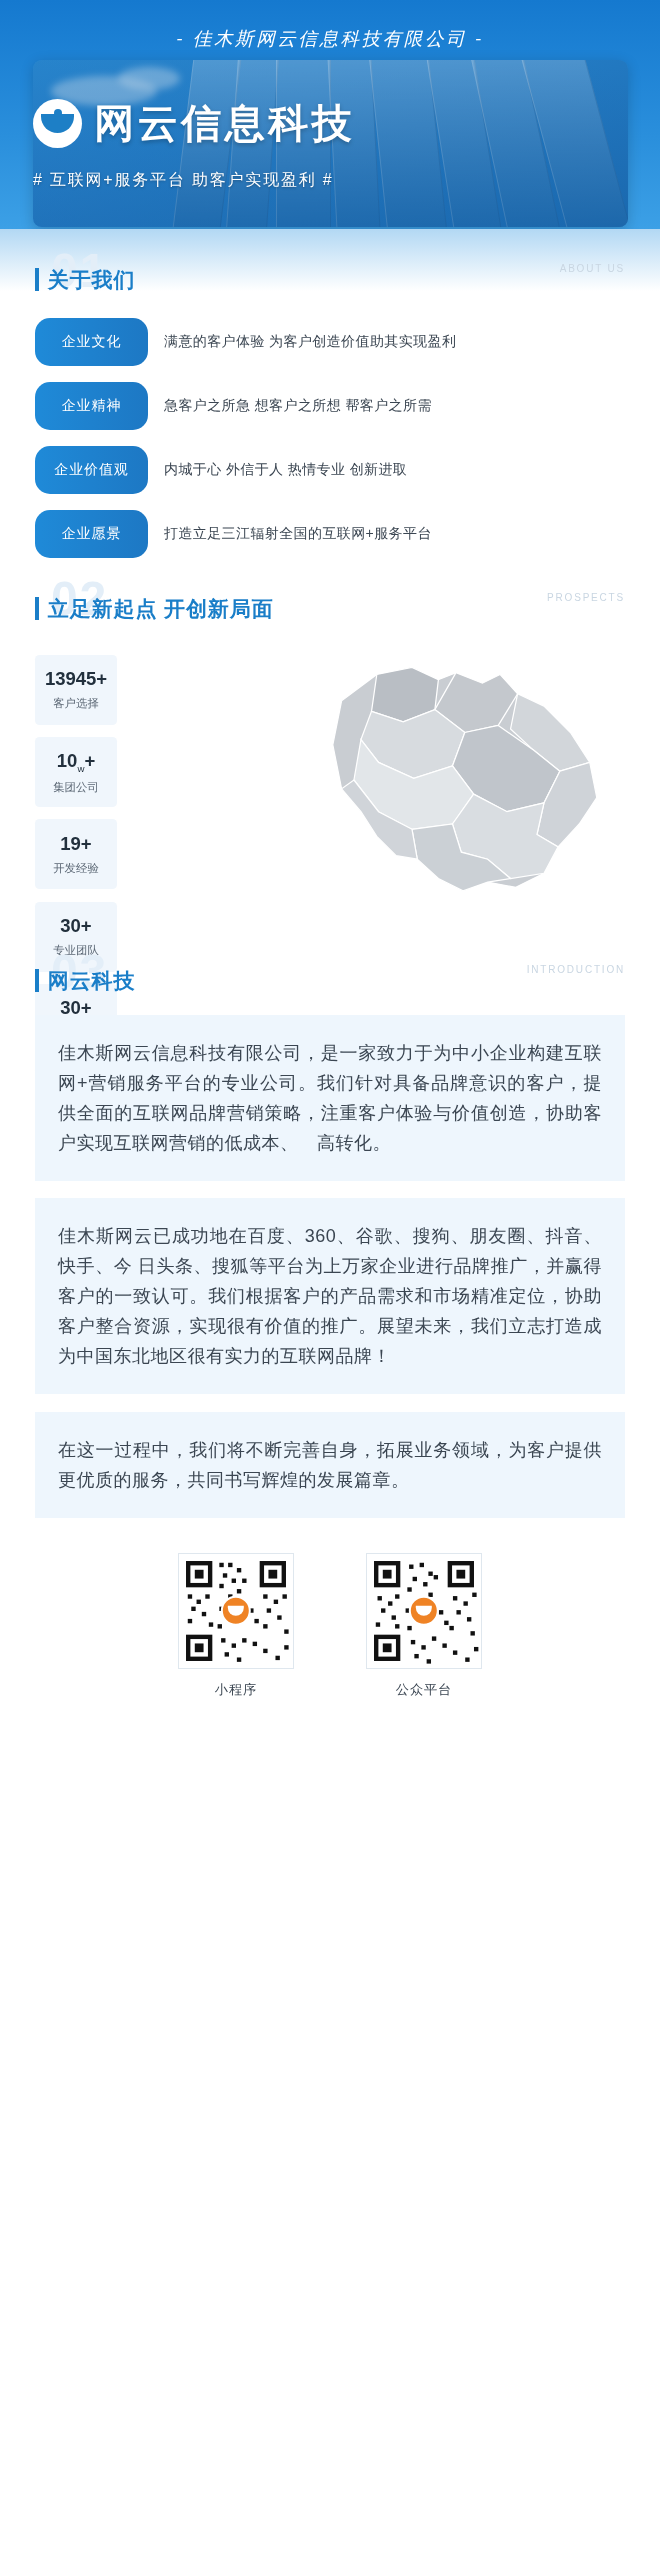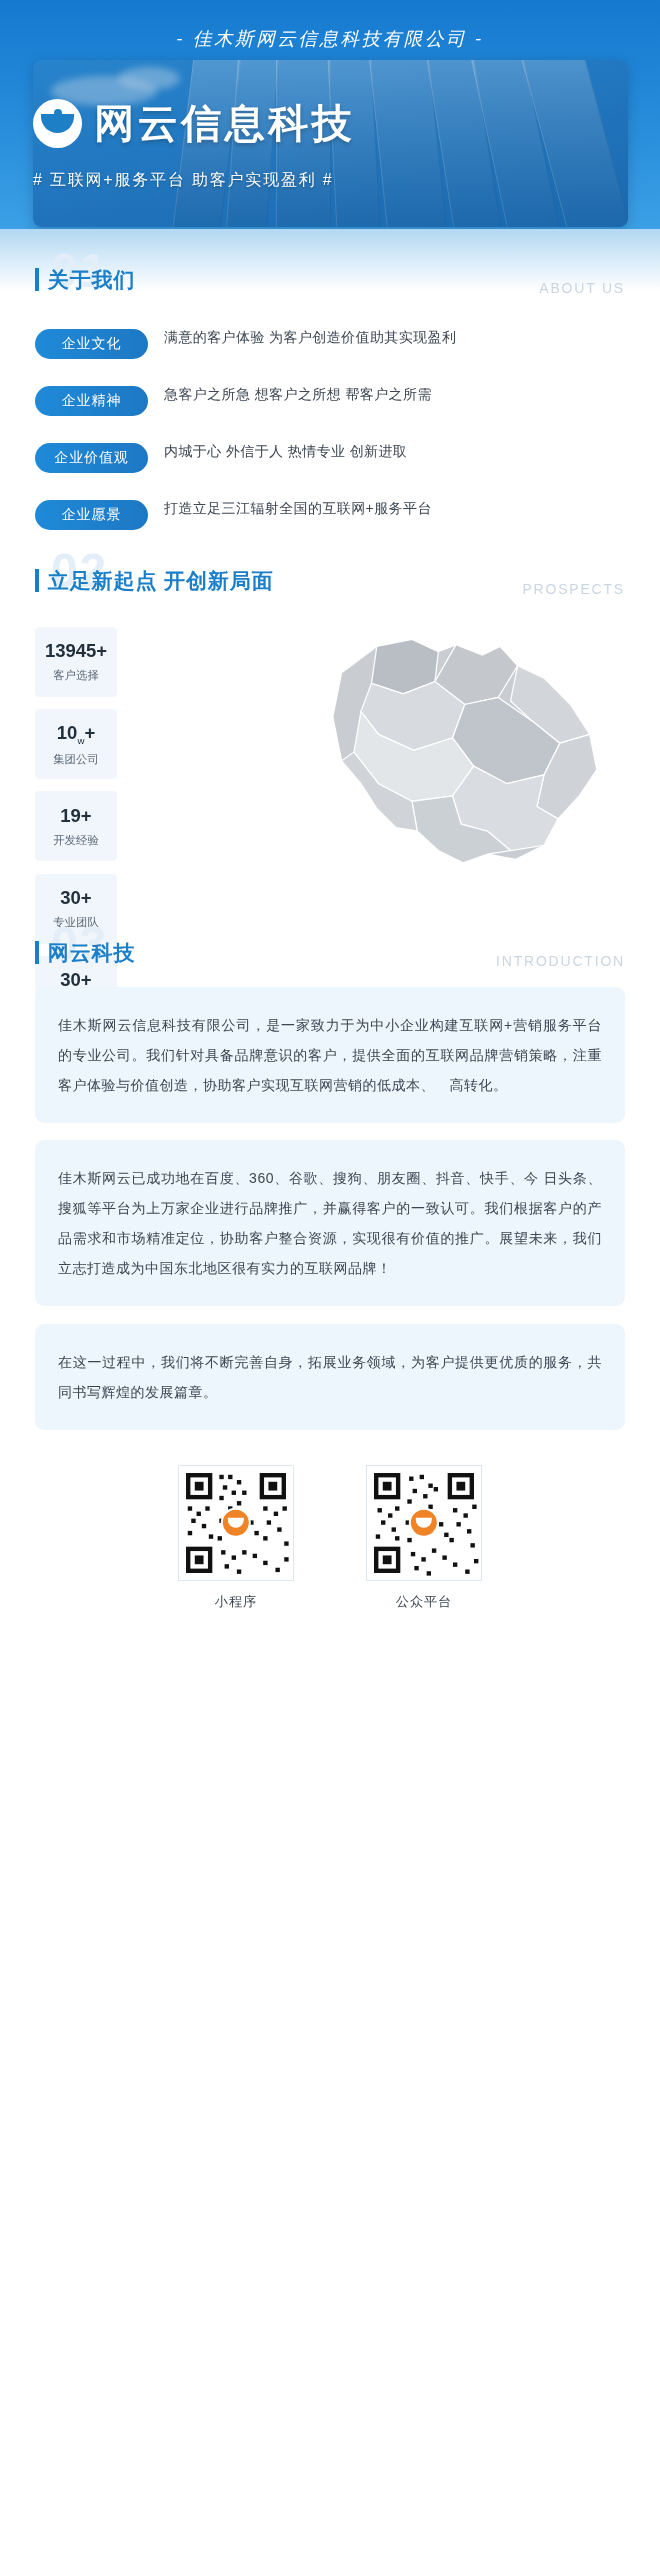--- a/index.html
+++ b/index.html
@@ -153,48 +153,47 @@
     color: #1a7ec8;
     font-weight: bold;
     letter-spacing: 0.9px;
     padding-left: 8.8px;
     border-left: 4.4px solid #1a7ec8;
     line-height: 23px;
   }
   .sec-en {
     position: absolute;
     right: 0;
-    top: 28px;
-    font-size: 14px;
+    top: 11px;
+    font-size: 10px;
     color: #c9d6e2;
     letter-spacing: 1.8px;
   }
 
   
   .about-list {
     margin-top: 3.5px;
   }
   .about-row {
     display: flex;
     align-items: center;
     margin-bottom: 16px;
   }
   .pill {
     flex: none;
     width: 113px;
-    height: 30px;
+    height: 48px;
     border-radius: 15px;
     background: linear-gradient(90deg, #1f8ad8, #1d78c4);
     color: #ffffff;
     font-size: 14px;
     display: flex;
     align-items: center;
     justify-content: center;
     letter-spacing: 0.9px;
-    margin-top: 11px;
   }
   .about-text {
     margin-left: 16px;
     font-size: 14px;
     color: #3b4652;
     letter-spacing: 0.4px;
   }
 
   
   .prospects {
@@ -239,24 +238,24 @@
     position: absolute;
     right: -7px;
     top: 0;
     width: 352px;
     height: 264px;
   }
 
   
   .intro-block {
     background: #eef6fd;
-    border-radius: 9px;
+    border-radius: 0;
     padding: 23px 23px;
     margin-bottom: 17.6px;
-    font-size: 14px;
+    font-size: 18px;
     line-height: 30px;
     color: #3b4652;
     letter-spacing: 0.5px;
     text-align: justify;
   }
 
   
   .qr-row {
     display: flex;
     justify-content: center;

